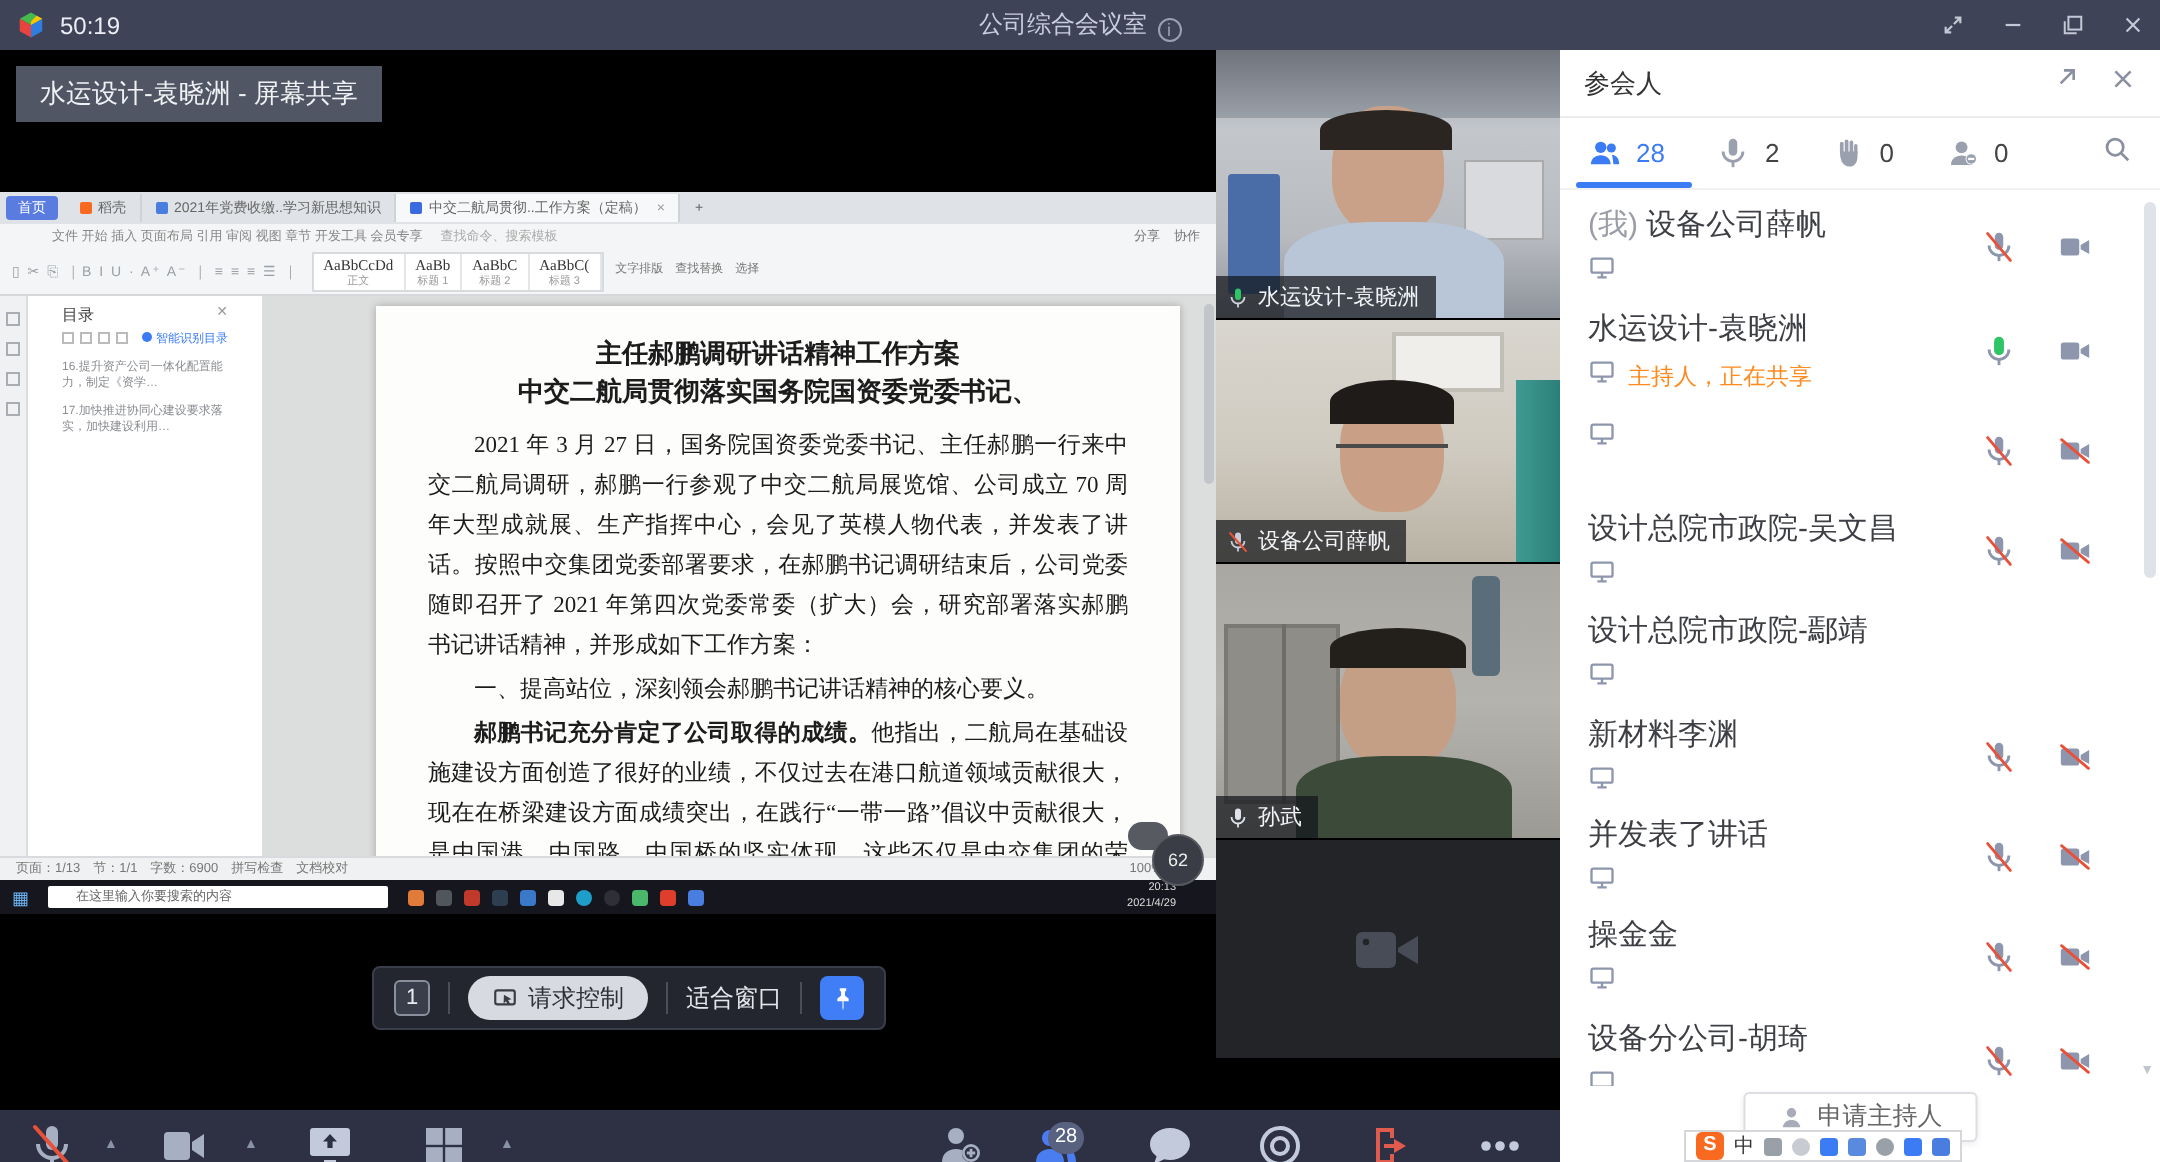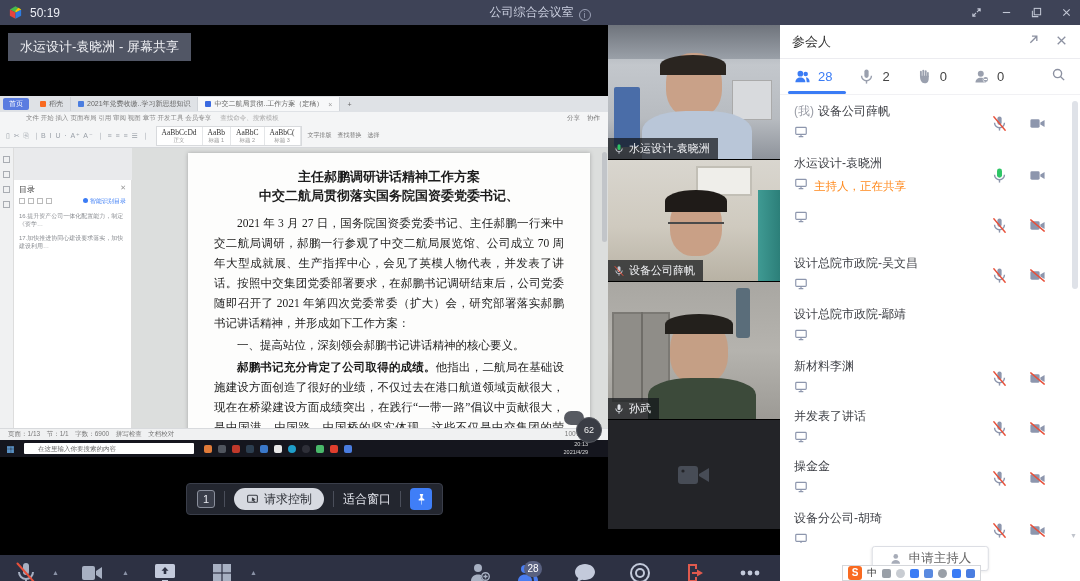--- a/index.html
+++ b/index.html
@@ -44,21 +44,21 @@
   .style-gallery { display:flex; align-items:stretch; border:1px solid #d8dadd; background:#fff; height:20px; }
   .style-cell { padding:1px 5px; border-right:1px solid #e4e6e8; text-align:center; }
   .style-cell .samp { font-size:7.5px; color:#333; font-family:"Liberation Serif",serif; }
   .style-cell .lab { font-size:5.5px; color:#999; }
   .rb-tool { font-size:6px; color:#777; text-align:center; line-height:1.2; }
 
   .swin-body { position:absolute; left:0; top:52px; right:0; bottom:29px; display:flex; }
   .iconstrip { width:14px; background:#f0f1f2; border-right:1px solid #ddd; display:flex; flex-direction:column;
     align-items:center; gap:8px; padding-top:8px; }
   .iconstrip i { width:7px; height:7px; border:1px solid #a9adb3; display:block; }
-  .toc { width:118px; background:#fff; border-right:1px solid #ddd; padding:4px 5px; position:relative;margin-top:32px; }
+  .toc { width:118px; background:#fff; border-right:1px solid #ddd; padding:4px 17px; position:relative; }
   .toc-head { font-size:8px; color:#444; display:flex; justify-content:space-between; }
   .toc-x { color:#999; font-size:7px; }
   .toc-nav { display:flex; gap:3px; margin-top:3px; }
   .toc-nav i { width:6px; height:6px; border:1px solid #bbb; }
   .toc-link { font-size:6px; color:#3b7cf5; text-align:right; margin-top:-7px; }
   .toc-link::before { content:""; display:inline-block; width:5px; height:5px; border-radius:50%; background:#3b7cf5; margin-right:2px; }
   .toc-item { font-size:6px; color:#8a8d92; margin-top:6px; line-height:1.35; }
   .docarea { flex:1; background:#dcdedd; position:relative; overflow:hidden; }
   .page { position:absolute; left:56px; top:5px; width:402px; background:#fdfdfc;
     box-shadow:0 0 4px rgba(0,0,0,0.25); padding:14px 26px 20px;
@@ -130,21 +130,21 @@
     border-bottom:1px solid #f1f1f4; }
   .p-tab { display:flex; align-items:center; gap:7px; margin-right:26px; font-size:13px; color:#555; }
   .p-tab svg { width:17px; height:17px; }
   .p-tab.active { color:#3b7cf5; }
   .p-tab-underline { position:absolute; left:8px; bottom:0; width:58px; height:3px; background:#3b7cf5; border-radius:2px; }
   .p-search { margin-left:auto; color:#8b90a0; }
   .p-search svg { width:15px; height:15px; }
 
   .plist { position:absolute; left:0; top:70px; right:0; height:448px; overflow:hidden; }
   .prow { position:absolute; left:14px; right:30px; height:46px; }
-  .pname { font-size:12px; color:#3d3f45; white-space:nowrap; overflow:hidden; }
+  .pname { font-size:15px; color:#3d3f45; white-space:nowrap; overflow:hidden; }
   .pname .me { color:#9a9da6; margin-right:4px; }
   .prow2 { display:flex; align-items:center; gap:6px; margin-top:5px; }
   .dev-ico { color:#8d96ad; }
   .dev-ico svg { width:14px; height:14px; }
   .pstatus { font-size:11.5px; color:#ff8a1e; }
   .pico { position:absolute; top:12px; color:#8d96ad; }
   .pico svg { width:17px; height:17px; }
   .pico.mic { right:42px; }
   .pico.cam { right:4px; }
   .pscroll { position:absolute; right:2px; top:6px; width:6px; height:188px; background:#dfe2e8; border-radius:3px; }

